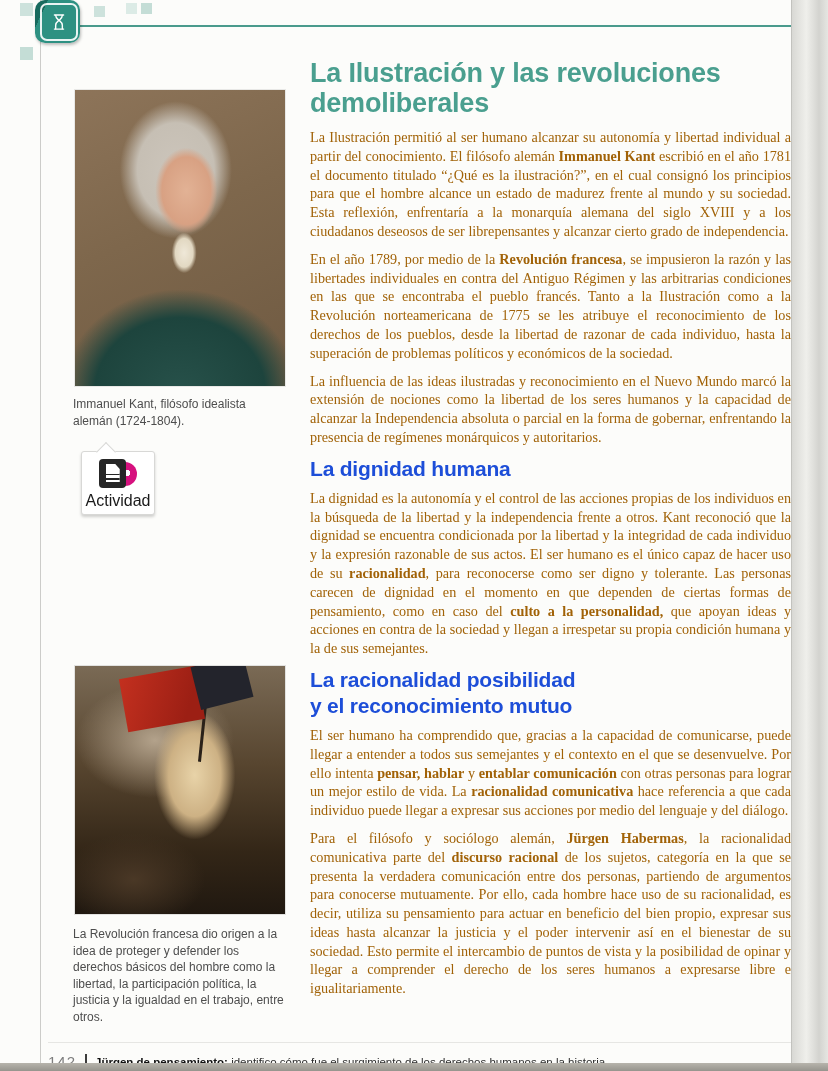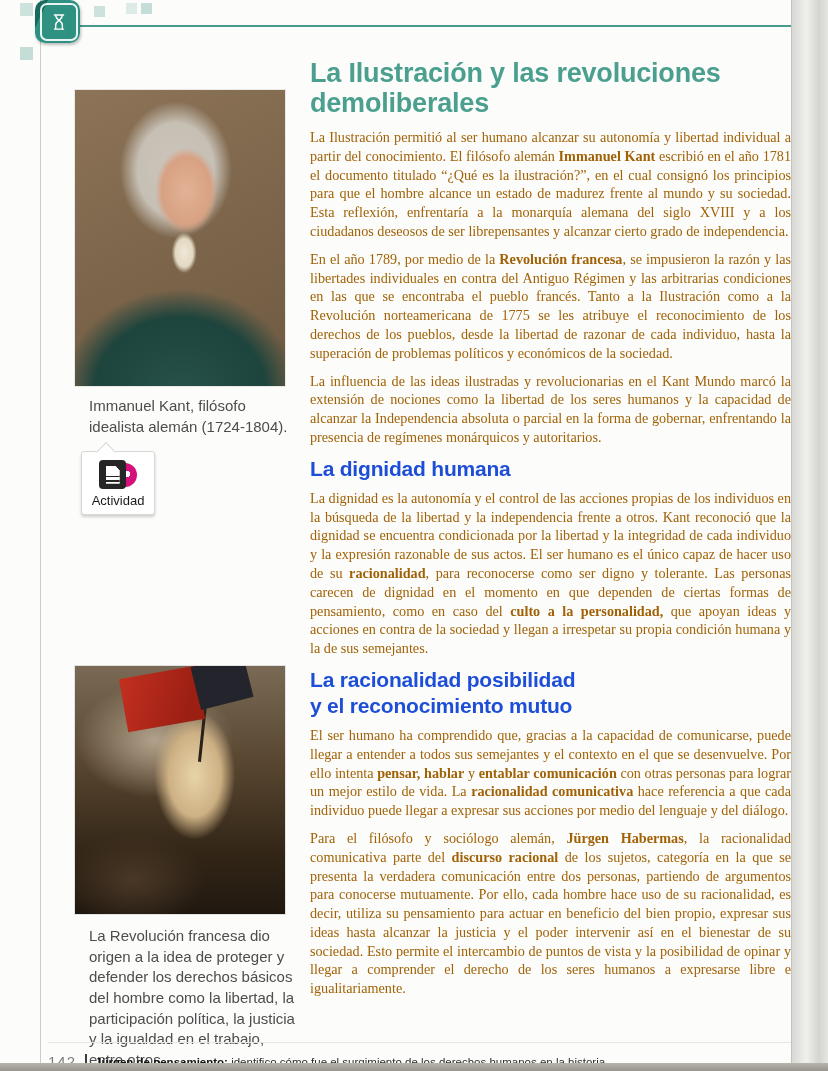--- a/index.html
+++ b/index.html
@@ -43,41 +43,41 @@
       radial-gradient(58px 92px at 57% 44%, #e8d3a8 0%, #cdb184 45%, rgba(205,177,132,0) 70%),
       radial-gradient(110px 80px at 38% 30%, #b3a28b 0%, rgba(179,162,139,0) 72%),
       radial-gradient(95px 62px at 28% 86%, #4a3826 0%, rgba(74,56,38,0) 75%),
       linear-gradient(180deg,#7a6a55 0%,#57452f 40%,#332617 75%,#201810 100%);}
   .flag-red{position:absolute;left:48px;top:6px;width:78px;height:54px;transform:rotate(-10deg);
     background:linear-gradient(115deg,#c3301f 0%,#9c1f14 80%);}
   .flag-dark{position:absolute;left:120px;top:-6px;width:54px;height:44px;transform:rotate(-14deg);
     background:#23242c;}
   .flag-pole{position:absolute;left:128px;top:0;width:3px;height:96px;transform:rotate(6deg);
     background:#2a2119;}
-  .caption{position:absolute;left:89px;width:212px;font-size:15px;line-height:1.38;color:#4d4d4d;}
+  .caption{position:absolute;left:73px;width:212px;font-size:12px;line-height:1.38;color:#4d4d4d;}
   .cap1{top:396px;}
   .cap2{top:926px;}
   
   .activity{position:absolute;left:81px;top:451px;width:74px;height:64px;cursor:pointer;}
   .act-box{position:absolute;inset:0;background:#fff;border:1px solid #d8d8d6;border-radius:3px;
     box-shadow:0 2px 3px rgba(0,0,0,.18);display:flex;flex-direction:column;align-items:center;
     justify-content:center;padding-top:2px;}
   .act-pointer{position:absolute;top:-7px;left:17px;width:13px;height:13px;background:#fff;
     border-left:1px solid #d8d8d6;border-top:1px solid #d8d8d6;transform:rotate(45deg);}
   .act-icon{position:relative;width:42px;height:30px;}
   .disc{position:absolute;right:2px;top:3px;width:24px;height:24px;border-radius:50%;
     background:radial-gradient(circle at 60% 45%, #ffffff 0 3px, #d6117e 3px 100%);}
   .doc{position:absolute;left:2px;top:0;width:27px;height:29px;background:#262626;border-radius:4px;
     display:flex;align-items:center;justify-content:center;}
   .doc-page{width:14px;height:18px;background:#fff;
     clip-path:polygon(0 0,68% 0,100% 28%,100% 100%,0 100%);
     background-image:linear-gradient(#fff 55%, transparent 55%),
       repeating-linear-gradient(#262626 0 2px, #fff 2px 5px);
     background-position:0 0,0 9px;background-repeat:no-repeat;}
-  .act-label{font-size:13px;color:#1a1a1a;margin-top:3px;}
+  .act-label{font-size:16px;color:#1a1a1a;margin-top:3px;}
   
   .main{position:absolute;left:310px;top:58px;width:481px;}
   h1{margin:0 0 10px 0;font-size:27px;line-height:30px;font-weight:600;letter-spacing:-.2px;
     color:#4a9f8f;font-family:"Liberation Sans",sans-serif;}
   h2{margin:5px 0 7px 0;font-size:21px;line-height:26px;font-weight:600;letter-spacing:-.2px;
     color:#1d4ed8;font-family:"Liberation Sans",sans-serif;}
   .body-par{margin:0 0 9px 0;font-family:"Liberation Serif",serif;font-size:14.2px;
     line-height:18.8px;color:#a16207;text-align:justify;}
   .body-par b{font-weight:700;}
   
@@ -135,21 +135,21 @@
 <div class="caption cap2">La Revolución francesa dio origen a la idea de proteger y defender los derechos básicos del hombre como la libertad, la participación política, la justicia y la igualdad en el trabajo, entre otros.</div>
 
 <div class="main">
   <h1>
     <span>La Ilustración y las revoluciones</span><br>
     <span>demoliberales</span>
   </h1>
 
   <p class="body-par">La Ilustración permitió al ser humano alcanzar su autonomía y libertad individual a partir del conocimiento. El filósofo alemán <b>Immanuel Kant</b> escribió en el año 1781 el documento titulado “¿Qué es la ilustración?”, en el cual consignó los principios para que el hombre alcance un estado de madurez frente al mundo y su sociedad. Esta reflexión, enfrentaría a la monarquía alemana del siglo XVIII y a los ciudadanos deseosos de ser librepensantes y alcanzar cierto grado de independencia.</p>
   <p class="body-par">En el año 1789, por medio de la <b>Revolución francesa</b>, se impusieron la razón y las libertades individuales en contra del Antiguo Régimen y las arbitrarias condiciones en las que se encontraba el pueblo francés. Tanto a la Ilustración como a la Revolución norteamericana de 1775 se les atribuye el reconocimiento de los derechos de los pueblos, desde la libertad de razonar de cada individuo, hasta la superación de problemas políticos y económicos de la sociedad.</p>
-  <p class="body-par">La influencia de las ideas ilustradas y revolucionarias en el Kant Mundo marcó la extensión de nociones como la libertad de los seres humanos y la capacidad de alcanzar la Independencia absoluta o parcial en la forma de gobernar, enfrentando la presencia de regímenes monárquicos y autoritarios.</p>
+  <p class="body-par">La influencia de las ideas ilustradas y reconocimiento en el Nuevo Mundo marcó la extensión de nociones como la libertad de los seres humanos y la capacidad de alcanzar la Independencia absoluta o parcial en la forma de gobernar, enfrentando la presencia de regímenes monárquicos y autoritarios.</p>
 
   <h2>La dignidad humana</h2>
   <p class="body-par">La dignidad es la autonomía y el control de las acciones propias de los individuos en la búsqueda de la libertad y la independencia frente a otros. Kant reconoció que la dignidad se encuentra condicionada por la libertad y la integridad de cada individuo y la expresión razonable de sus actos. El ser humano es el único capaz de hacer uso de su <b>racionalidad</b>, para reconocerse como ser digno y tolerante. Las personas carecen de dignidad en el momento en que dependen de ciertas formas de pensamiento, como en caso del <b>culto a la personalidad,</b> que apoyan ideas y acciones en contra de la sociedad y llegan a irrespetar su propia condición humana y la de sus semejantes.</p>
 
   <h2>
     <span>La racionalidad posibilidad</span><br>
     <span>y el reconocimiento mutuo</span>
   </h2>
   <p class="body-par">El ser humano ha comprendido que, gracias a la capacidad de comunicarse, puede llegar a entender a todos sus semejantes y el contexto en el que se desenvuelve. Por ello intenta <b>pensar, hablar</b> y <b>entablar comunicación</b> con otras personas para lograr un mejor estilo de vida. La <b>racionalidad comunicativa</b> hace referencia a que cada individuo puede llegar a expresar sus acciones por medio del lenguaje y del diálogo.</p>
   <p class="body-par">Para el filósofo y sociólogo alemán, <b>Jürgen Habermas</b>, la racionalidad comunicativa parte del <b>discurso racional</b> de los sujetos, categoría en la que se presenta la verdadera comunicación entre dos personas, partiendo de argumentos para conocerse mutuamente. Por ello, cada hombre hace uso de su racionalidad, es decir, utiliza su pensamiento para actuar en beneficio del bien propio, expresar sus ideas hasta alcanzar la justicia y el poder intervenir así en el bienestar de su sociedad. Esto permite el intercambio de puntos de vista y la posibilidad de opinar y llegar a comprender el derecho de los seres humanos a expresarse libre e igualitariamente.</p>

